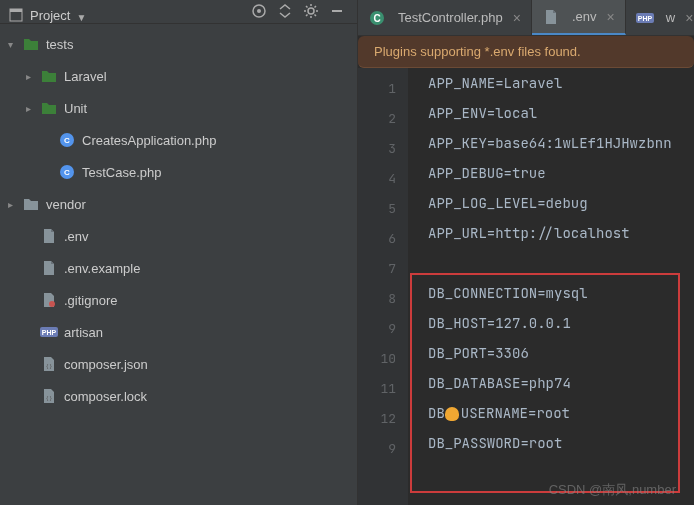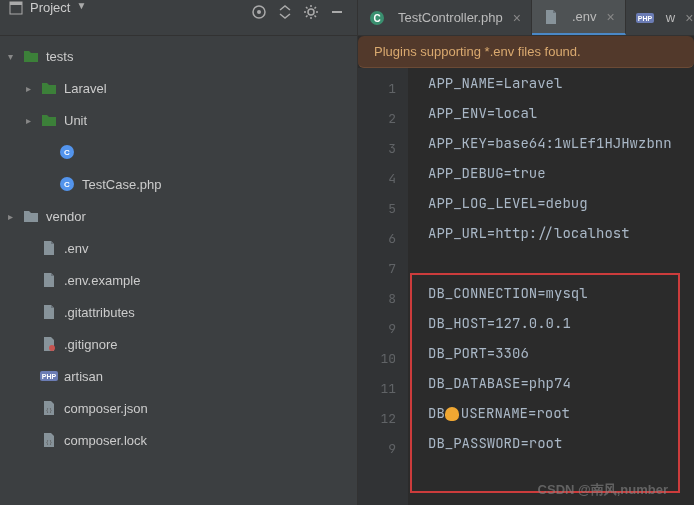--- a/index.html
+++ b/index.html
@@ -14,23 +14,23 @@
   display: flex;
 }
 .sidebar {
   width: 358px;
   background: #3c3f41;
   border-right: 1px solid #323232;
   display: flex;
   flex-direction: column;
 }
 .sidebar-header {
-  height: 36px;
-  display: flex;
-  align-items: flex-start;
+  height: 24px;
+  display: flex;
+  align-items: flex-end;
   padding: 0 8px;
   border-bottom: 1px solid #323232;
 }
 .project-icon {
   width: 16px; height: 16px;
   display: inline-flex;
   align-items: center;
   justify-content: center;
 }
 .project-label {
@@ -162,27 +162,26 @@
   position: absolute;
   border: 2px solid #cc3c3c;
   left: 410px;
   top: 273px;
   width: 270px;
   height: 220px;
   pointer-events: none;
 }
 .watermark {
   position: absolute;
-  right: 26px;
+  right: 18px;
   bottom: 6px;
   color: #888;
   font-size: 13px;
   opacity: 0.6;
   pointer-events: none;
-  font-weight: bold;
 }
 .bulb {
   display: inline-block;
   width: 14px; height: 14px;
   background: #f0a732;
   border-radius: 50% 50% 40% 40%;
   vertical-align: middle;
   margin-right: 2px;
 }
 .tree-label { white-space: nowrap; }
@@ -253,20 +252,21 @@
         <span class="tree-label">Unit</span>
       </div>
       <div class="tree-item tree-indent-2">
         <span class="tree-arrow none"></span>
         <span class="tree-icon php-file">
           <svg width="16" height="16" viewBox="0 0 16 16">
             <circle cx="8" cy="8" r="7"></circle>
             <text x="8" y="11" text-anchor="middle">C</text>
           </svg>
         </span>
+        <span class="tree-label">CreatesApplication.php</span>
       </div>
       <div class="tree-item tree-indent-2">
         <span class="tree-arrow none"></span>
         <span class="tree-icon php-file">
           <svg width="16" height="16" viewBox="0 0 16 16">
             <circle cx="8" cy="8" r="7"></circle>
             <text x="8" y="11" text-anchor="middle">C</text>
           </svg>
         </span>
         <span class="tree-label">TestCase.php</span>
@@ -292,30 +292,20 @@
       </div>
       <div class="tree-item tree-indent-1">
         <span class="tree-arrow none"></span>
         <span class="tree-icon file-icon">
           <svg width="14" height="16" viewBox="0 0 14 16">
             <path d="M2 1h7l3 3v11H2z" fill="#87939a"></path>
             <path d="M9 1v3h3" fill="#6a737a"></path>
           </svg>
         </span>
         <span class="tree-label">.env.example</span>
-      </div>
-      <div class="tree-item tree-indent-1">
-        <span class="tree-arrow none"></span>
-        <span class="tree-icon file-icon">
-          <svg width="14" height="16" viewBox="0 0 14 16">
-            <path d="M2 1h7l3 3v11H2z" fill="#87939a"></path>
-            <path d="M9 1v3h3" fill="#6a737a"></path>
-          </svg>
-        </span>
-        <span class="tree-label">.gitattributes</span>
       </div>
       <div class="tree-item tree-indent-1">
         <span class="tree-arrow none"></span>
         <span class="tree-icon file-icon">
           <svg width="14" height="16" viewBox="0 0 14 16">
             <path d="M2 1h7l3 3v11H2z" fill="#87939a"></path>
             <circle cx="10" cy="12" r="3" fill="#c75450"></circle>
           </svg>
         </span>
         <span class="tree-label">.gitignore</span>

